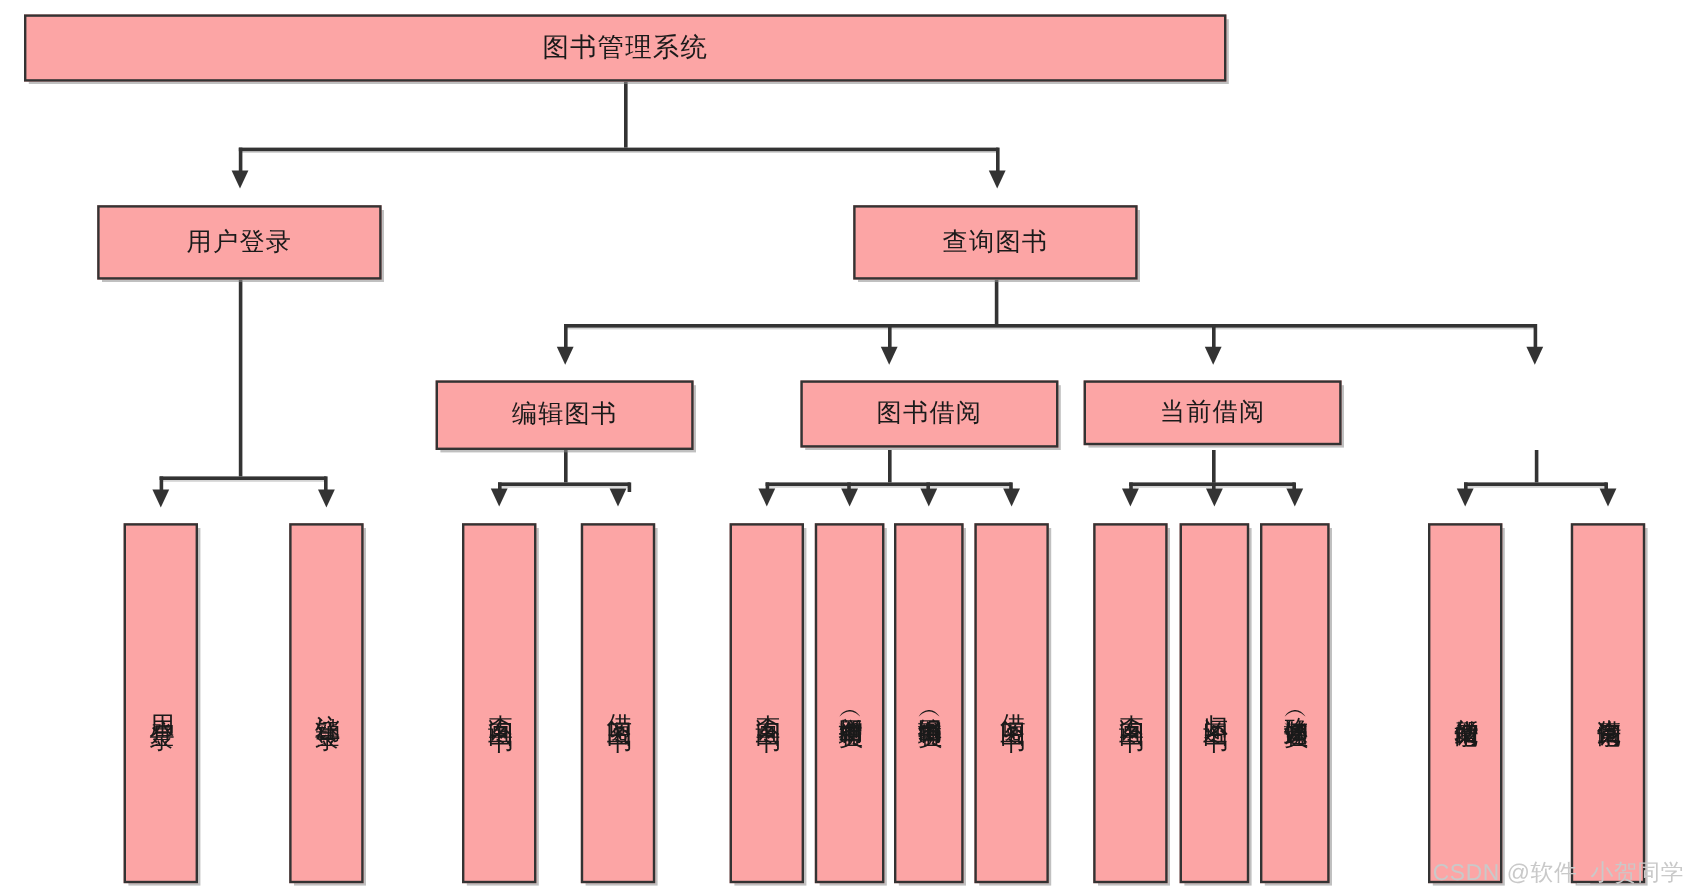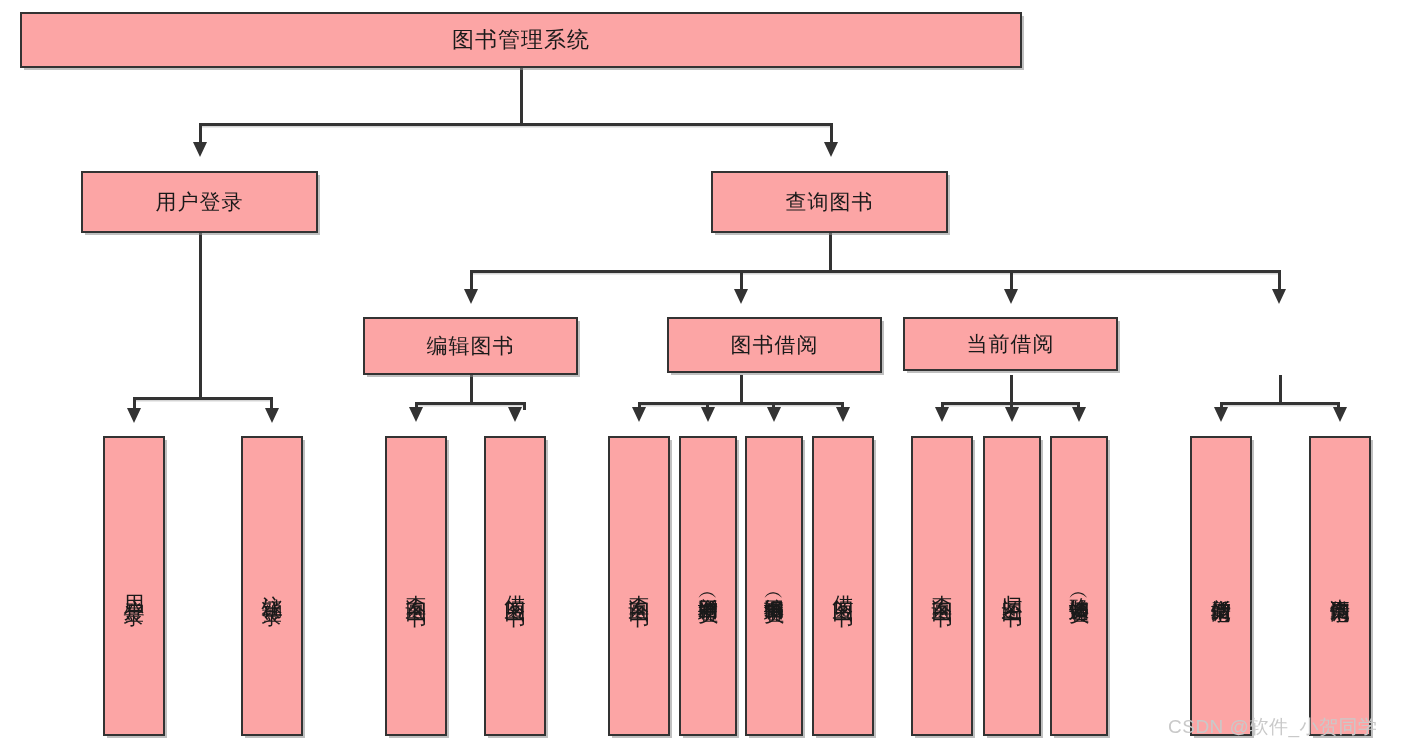--- a/index.html
+++ b/index.html
@@ -166,15 +166,15 @@
   <div class="node leaf tight" style="left:745px;top:436px;width:58px;height:300px;">编辑图书（管理员）</div>
   <div class="node leaf" style="left:812px;top:436px;width:62px;height:300px;">借阅图书</div>
 
   <div class="node leaf" style="left:911px;top:436px;width:62px;height:300px;">查询图书</div>
   <div class="node leaf" style="left:983px;top:436px;width:58px;height:300px;">归还图书</div>
   <div class="node leaf tight" style="left:1050px;top:436px;width:58px;height:300px;">确认归还（管理员）</div>
 
   <div class="node leaf tight" style="left:1190px;top:436px;width:62px;height:300px;">新增借阅记录</div>
   <div class="node leaf tight" style="left:1309px;top:436px;width:62px;height:300px;">查询借阅记录</div>
 
-  <div id="watermark" style="left:1168px;top:714px;text-align:right;">CSDN @软件_小贺同学</div>
+  <div id="watermark" style="left:1194px;top:714px;text-align:right;">CSDN @软件_小贺同学</div>
 
 </div>
 
 </body></html>

